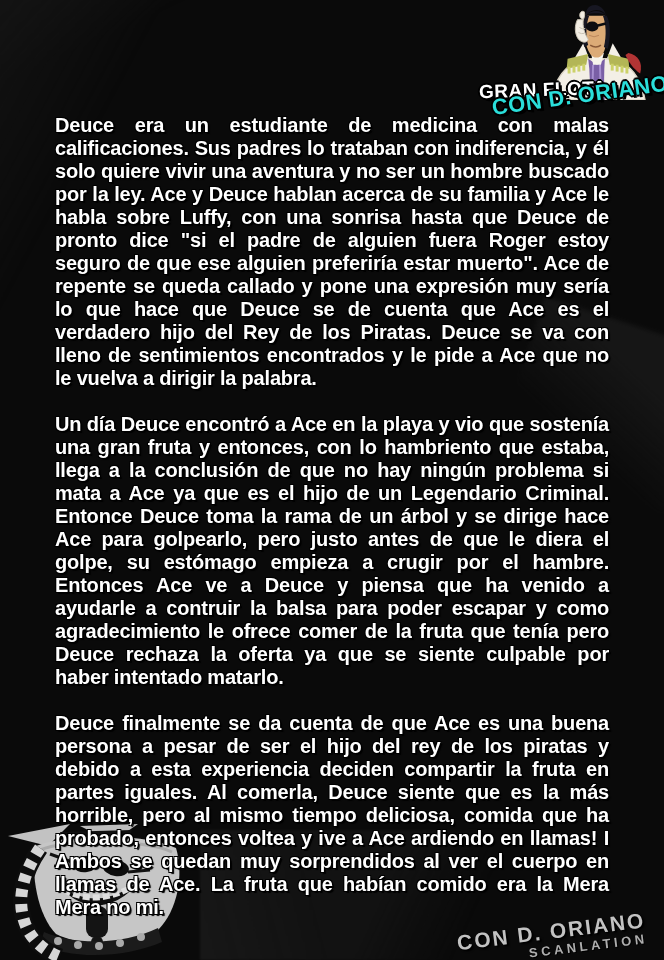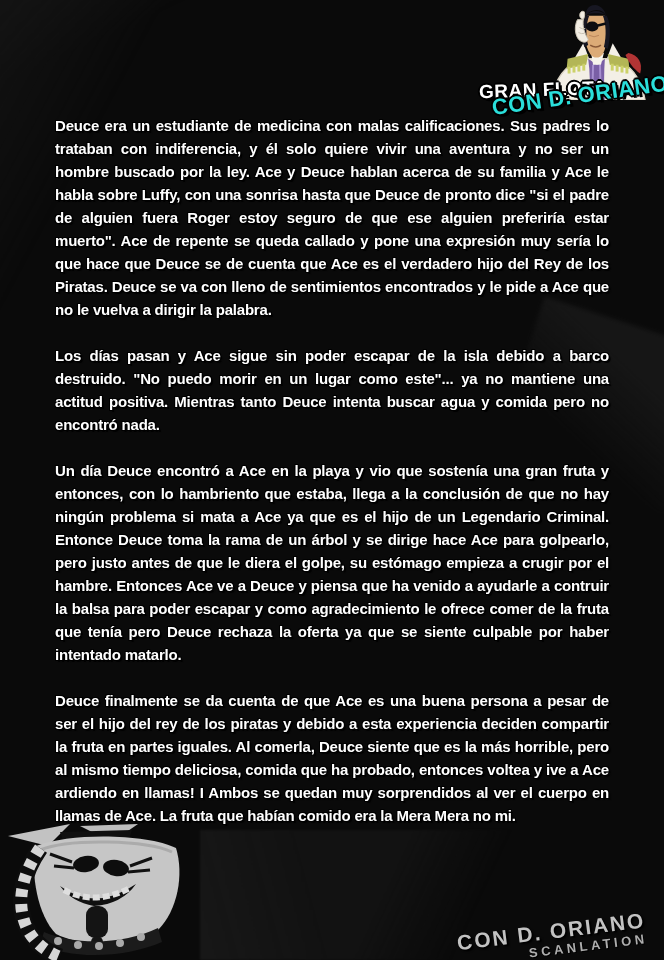--- a/index.html
+++ b/index.html
@@ -41,21 +41,21 @@
   main.body-text {
     position: absolute;
     left: 55px;
     top: 114px;
     width: 554px;
     z-index: 3;
   }
   main.body-text p.para {
     margin: 0 0 23px 0;
     color: #ffffff;
-    font-size: 15px;
+    font-size: 20px;
     font-weight: bold;
     line-height: 23px;
     letter-spacing: -0.2px;
     text-align: justify;
     text-shadow:
       -1px -1px 0 #000, 1px -1px 0 #000,
       -1px 1px 0 #000, 1px 1px 0 #000,
       2px 2px 1px #000;
   }
   
@@ -184,21 +184,20 @@
     <path d="M44,18 C41,24 41,32 45,38 C49,42 54,42 55,38 C51,32 49,24 50,18 Z" fill="#f2ede3" stroke="#c9c2b2" stroke-width="1"></path>
     <path d="M47,16 C45,12 48,8 51,10 C52,13 51,16 50,18 Z" fill="#f2ede3" stroke="#c9c2b2" stroke-width="1"></path>
     <path d="M46,26 q3,2 6,1 M45,31 q3,2 6,1" stroke="#c9c2b2" stroke-width="1" fill="none"></path>
   </svg>
   <div class="logo-top">GRAN FLOTA</div>
   <div class="logo-bottom" style="color: rgb(42, 222, 218);">CON D. ORIANO</div>
 </div>
 
 <main class="body-text">
     <p class="para">Deuce era un estudiante de medicina con malas calificaciones. Sus padres lo trataban con indiferencia, y él solo quiere vivir una aventura y no ser un hombre buscado por la ley. Ace y Deuce hablan acerca de su familia y Ace le habla sobre Luffy, con una sonrisa hasta que Deuce de pronto dice "si el padre de alguien fuera Roger estoy seguro de que ese alguien preferiría estar muerto". Ace de repente se queda callado y pone una expresión muy sería lo que hace que Deuce se de cuenta que Ace es el verdadero hijo del Rey de los Piratas. Deuce se va con lleno de sentimientos encontrados y le pide a Ace que no le vuelva a dirigir la palabra.</p>
-    <p class="para">Los días pasan y Ace sigue sin poder escapar de la isla debido a barco destruido. "No puedo morir en un lugar como este"... ya no mantiene una actitud positiva. Mientras tanto Deuce intenta buscar agua y comida pero no encontró nada.</p>
     <p class="para">Un día Deuce encontró a Ace en la playa y vio que sostenía una gran fruta y entonces, con lo hambriento que estaba, llega a la conclusión de que no hay ningún problema si mata a Ace ya que es el hijo de un Legendario Criminal. Entonce Deuce toma la rama de un árbol y se dirige hace Ace para golpearlo, pero justo antes de que le diera el golpe, su estómago empieza a crugir por el hambre. Entonces Ace ve a Deuce y piensa que ha venido a ayudarle a contruir la balsa para poder escapar y como agradecimiento le ofrece comer de la fruta que tenía pero Deuce rechaza la oferta ya que se siente culpable por haber intentado matarlo.</p>
     <p class="para">Deuce finalmente se da cuenta de que Ace es una buena persona a pesar de ser el hijo del rey de los piratas y debido a esta experiencia deciden compartir la fruta en partes iguales. Al comerla, Deuce siente que es la más horrible, pero al mismo tiempo deliciosa, comida que ha probado, entonces voltea y ive a Ace ardiendo en llamas! I Ambos se quedan muy sorprendidos al ver el cuerpo en llamas de Ace. La fruta que habían comido era la Mera Mera no mi.</p>
   </main>
 
 <svg class="mask-art" viewBox="0 0 195 138">
 
   <path d="M8,14 L70,2 L48,24 Z" fill="#c2c2c2"></path>
   <path d="M80,4 L138,2 L112,20 Z" fill="#bdbdbd"></path>
   <path d="M60,10 L132,8 L124,34 L70,36 Z" fill="#101010"></path>
 

